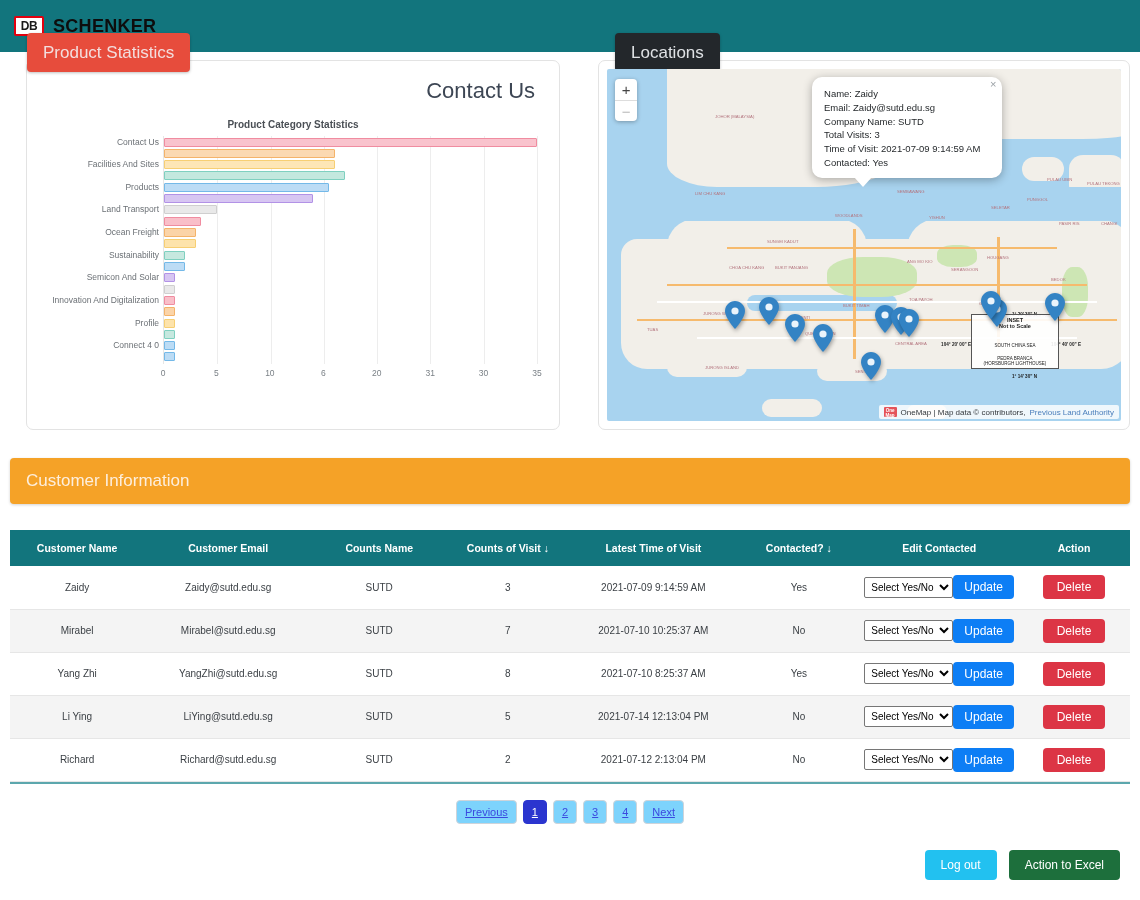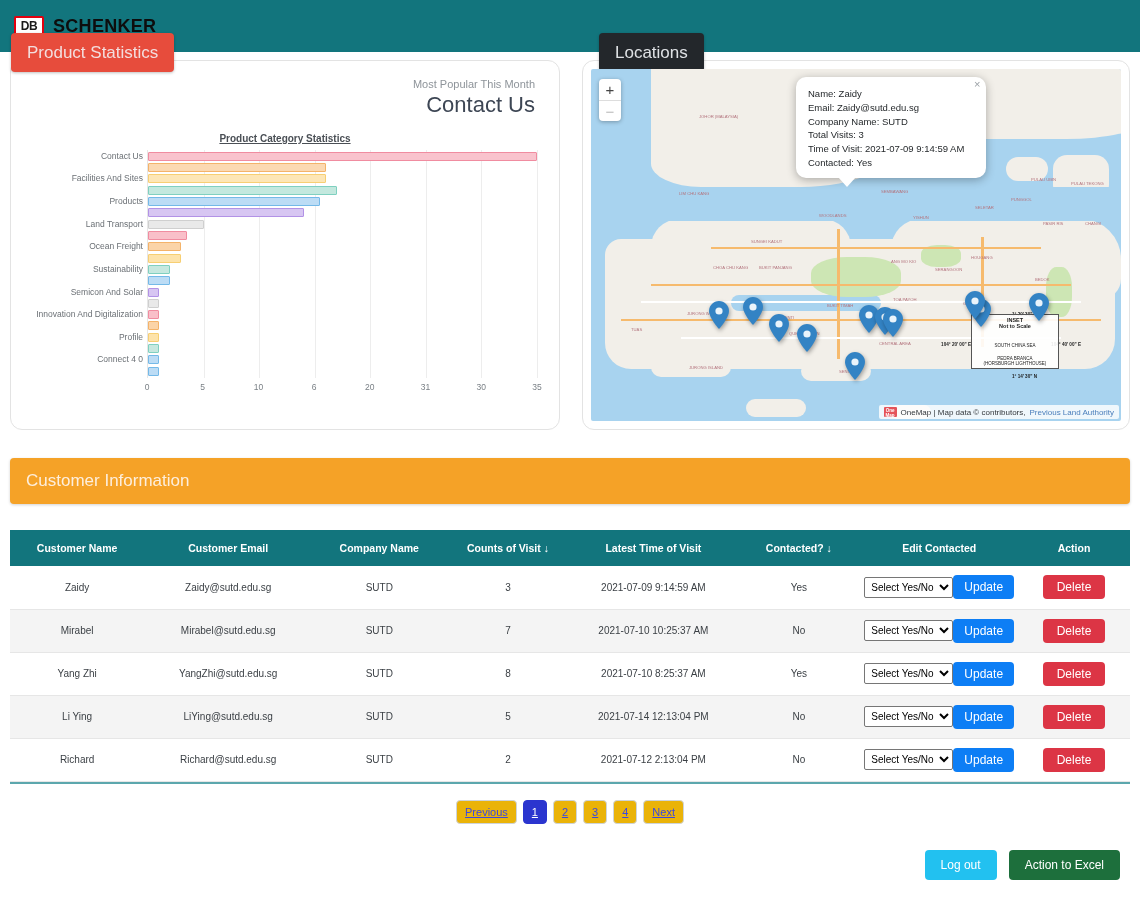--- a/index.html
+++ b/index.html
@@ -23,42 +23,43 @@
     border-radius: 2px; background: #fff;
     display: flex; align-items: center; justify-content: center;
     font-size: 12px; font-weight: bold; color: #1a1a1a;
     letter-spacing: -0.3px;
   }
   .brand-name { font-size: 18px; font-weight: bold; color: #0d0d0d; letter-spacing: 0.3px; }
 
   
   .panels { display: flex; gap: 22px; padding: 0 10px; margin-top: 8px; position: relative; }
   .panel {
-    background: #fff; border: 1px solid #e3e3e3; border-radius: 12px;
+    background: #fff; border: 1px solid #e3e3e3; border-radius: 7px;
     position: relative;
+    margin-left: 16px;
   }
   .panel-chart { width: 550px; height: 370px; padding: 8px 10px 10px 10px; }
   .panel-map { width: 548px; height: 370px; padding: 8px; }
 
   .tag {
     position: absolute; top: -28px; left: 16px;
     padding: 11px 16px; border-radius: 4px;
     font-size: 17px; color: #f3dede; line-height: 1;
     box-shadow: 0 1px 3px rgba(0,0,0,.25);
   }
   .tag-red { background: #e74c3c; left: 0px; }
   .tag-dark { background: #23272b; color: #dfe2e5; }
 
   
   .popular { text-align: right; padding-right: 14px; padding-top: 8px; }
   .popular-label { font-size: 11px; color: #8e949a; line-height: 1.3; }
   .popular-value { font-size: 22px; color: #3d4654; line-height: 1.25; }
 
   
-  .chart-title { text-align: center; font-size: 10px; font-weight: bold; color: #4a4f55; margin: 14px 0 6px 0; text-decoration: underline; }
+  .chart-title { text-align: center; font-size: 10px; font-weight: bold; color: #4a4f55; margin: 14px 0 6px 0; }
   .chart-wrap { position: relative; height: 252px; padding-left: 126px; padding-right: 12px; }
   .plot { position: relative; height: 228px; border-left: 1px solid #e6e6e6; }
   .gridline { position: absolute; top: 0; bottom: 0; width: 1px; background: #ededed; }
   .bars { position: absolute; inset: 0; display: flex; flex-direction: column; justify-content: space-between; padding: 2px 0; }
   .barrow { position: relative; height: 9px; display: flex; align-items: center; }
   .bar { height: 9px; border-width: 1px; border-style: solid; border-radius: 1px; }
   .ylabels {
     position: absolute; left: 0; top: 0; width: 122px; height: 228px;
     display: flex; flex-direction: column; justify-content: space-between; padding: 2px 0;
   }
@@ -155,21 +156,21 @@
     font-family: "Liberation Sans", sans-serif;
   }
   .btn-update { background: #0d7ef5; font-size: 12px; padding: 5px 11px; }
   .btn-delete { background: #dc3545; font-size: 12px; padding: 5px 14px; }
 
   
   .pager { display: flex; justify-content: center; gap: 6px; margin-top: 16px; }
   .page {
     min-width: 22px; padding: 5px 8px; border: 1px solid #ced4da; border-radius: 4px;
     font-size: 11px; color: #3b49df; text-decoration: underline; text-align: center;
-    background: #eab308; cursor: pointer;
+    background: #7dd3fc; cursor: pointer;
   }
   .page.active { background: #2b35cf; color: #fff; border-color: #2b35cf; }
 
   
   .footer-btns {
     display: flex; justify-content: flex-end; gap: 12px;
     margin-top: 26px; padding-right: 10px;
   }
   .btn-logout { background: #22c1f0; font-size: 12px; padding: 8px 16px; border-radius: 4px; }
   .btn-export { background: #1d6f3c; font-size: 12px; padding: 8px 16px; border-radius: 4px; }
@@ -183,21 +184,20 @@
     <div class="brand-name">SCHENKER</div>
   </div>
 </div>
 
 <div class="panels">
 
   <div class="panel panel-chart">
     <div class="tag tag-red">Product Statistics</div>
 
     <div class="popular">
-      <div class="popular-label">Most Popular This Month</div>
       <div class="popular-value">Contact Us</div>
     </div>
 
     <div class="chart-title">Product Category Statistics</div>
 
     <div class="chart-wrap">
       <div class="ylabels" id="ylabels">
           <div class="ylab">Contact Us</div>
           <div class="ylab blank">.</div>
           <div class="ylab">Facilities And Sites</div>
@@ -488,21 +488,21 @@
         <col style="width:11%">
           <col style="width:15%">
           <col style="width:11%">
         <col style="width:14%">
           <col style="width:10%">
       </colgroup>
       <thead>
         <tr id="thead-row">
             <th>Customer Name</th>
             <th>Customer Email</th>
-            <th>Company Name</th>
+            <th>Counts Name</th>
             <th>Counts of Visit ↓</th>
             <th>Latest Time of Visit</th>
             <th>Contacted? ↓</th>
             <th>Edit Contacted</th>
             <th>Action</th>
           </tr>
       </thead>
       <tbody id="tbody">
           <tr>
             <td>Zaidy</td>

